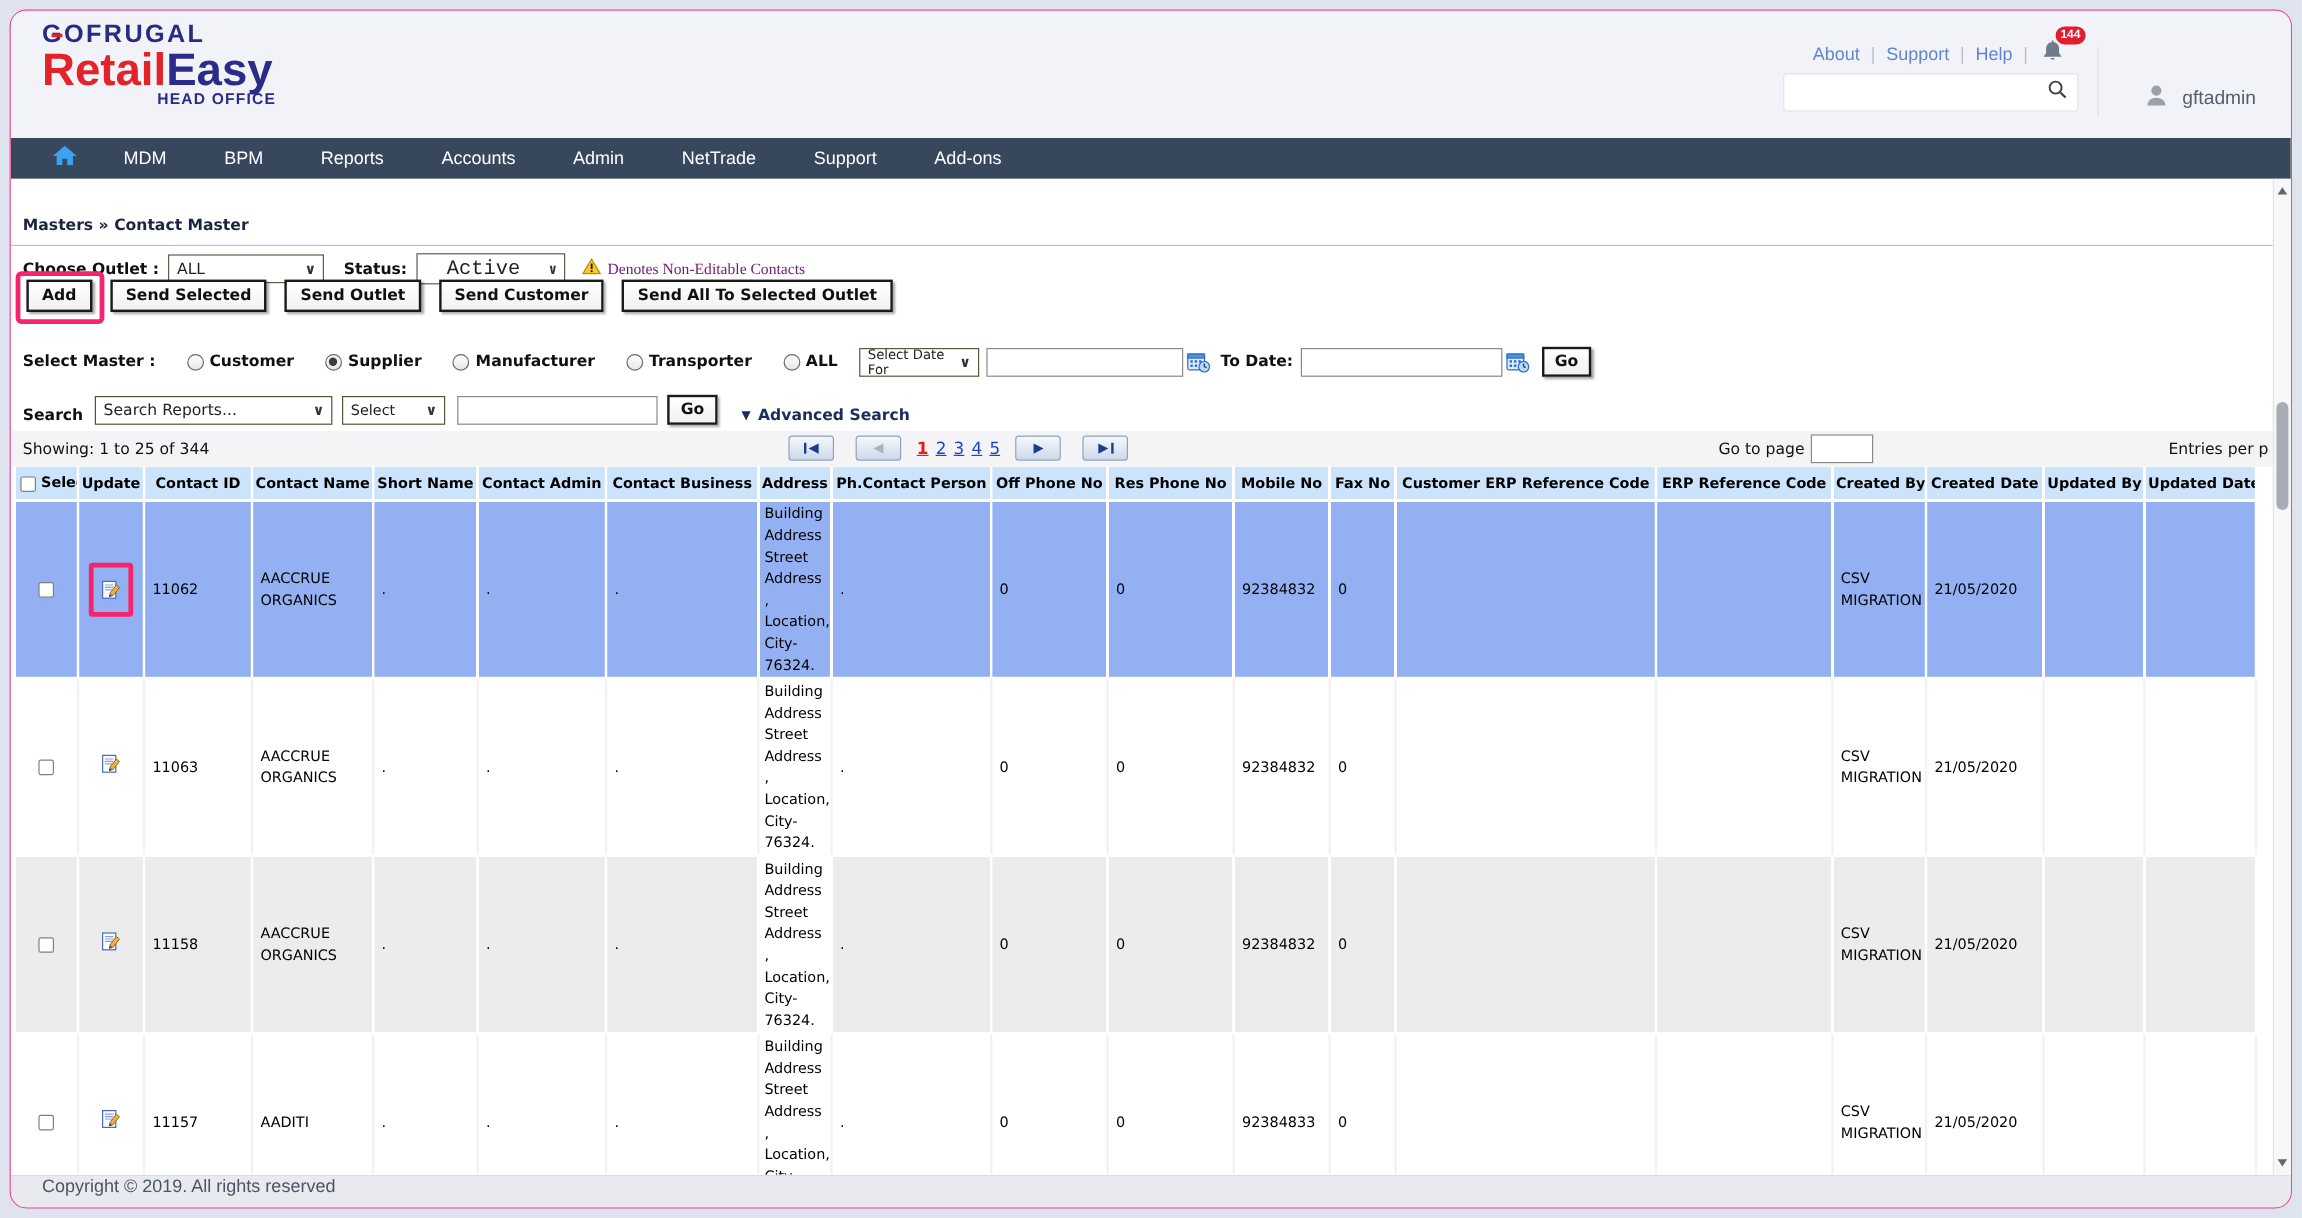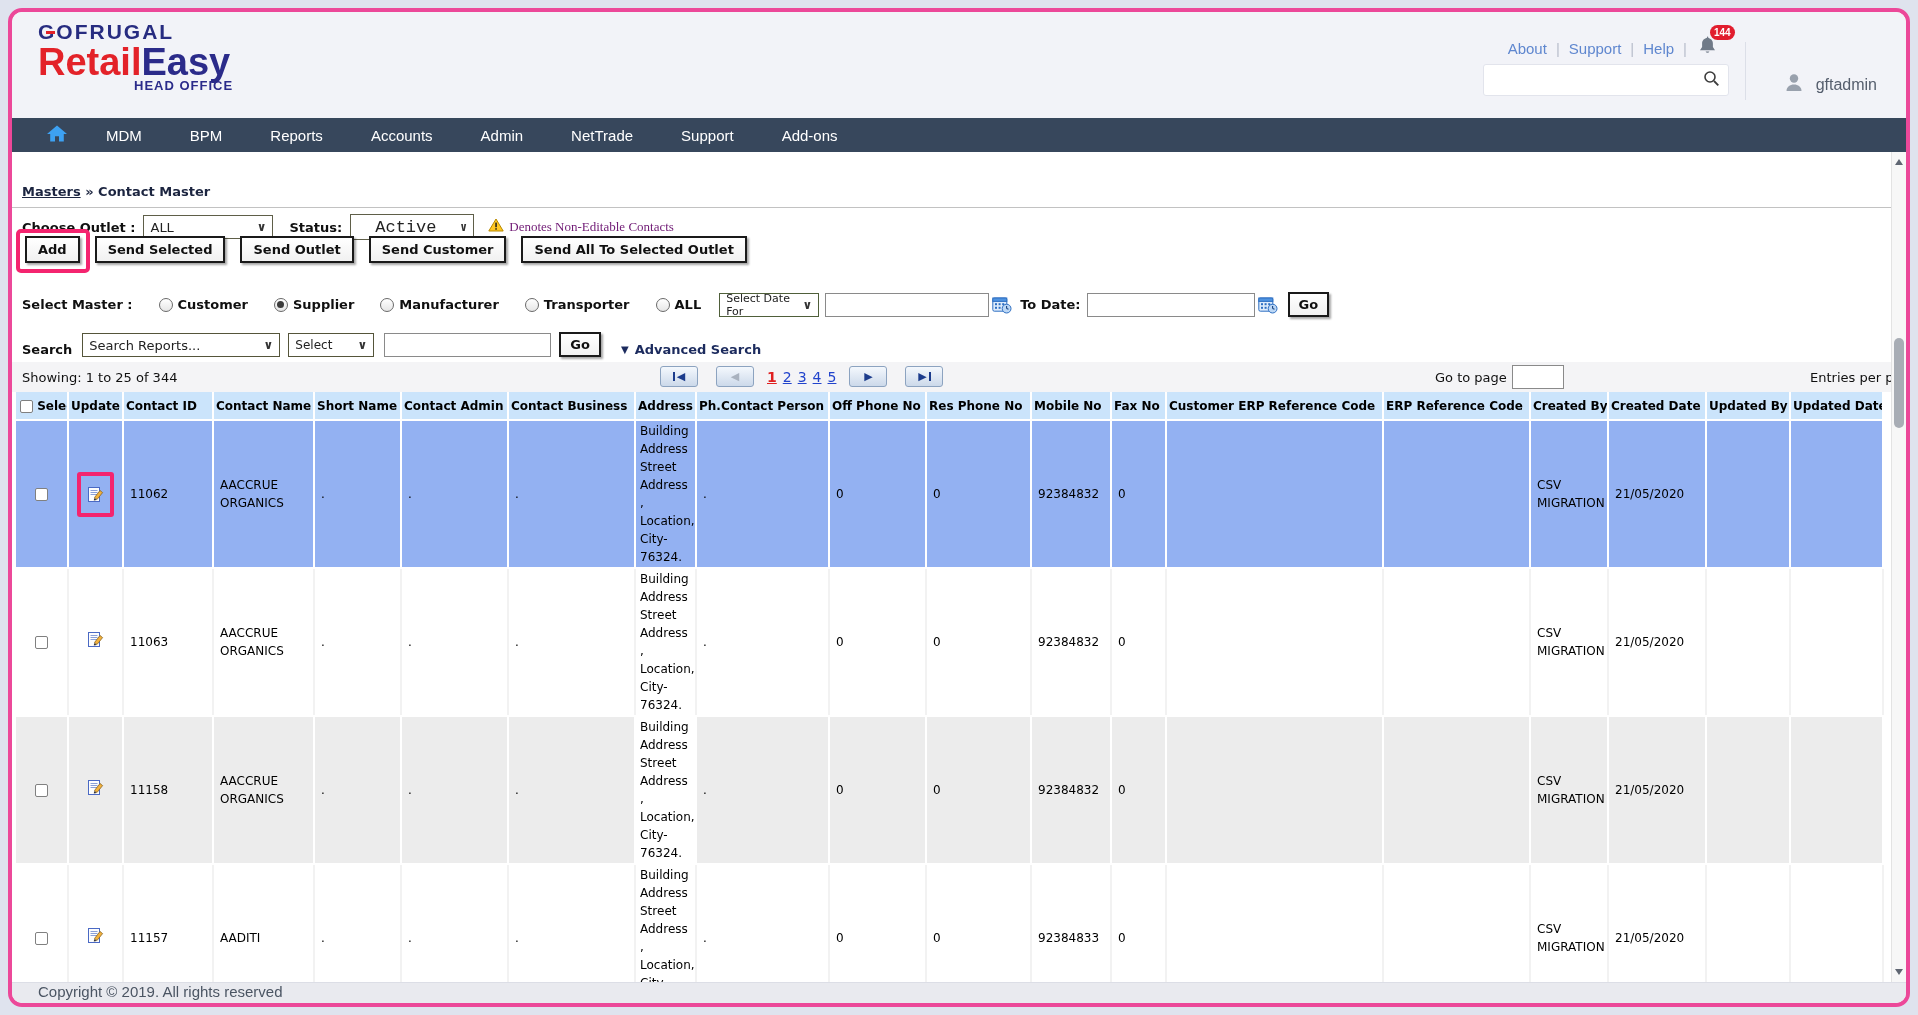--- a/index.html
+++ b/index.html
@@ -1,18 +1,18 @@
 <!DOCTYPE html>
 <html><head>
 <meta charset="utf-8">
 <style>
   * { margin:0; padding:0; box-sizing:border-box; }
   html,body { width:1918px; height:1015px; background:#dfe3ee; font-family:"Liberation Sans",sans-serif; }
   .card { position:absolute; left:8px; top:8px; width:1902px; height:999px; background:#fff;
-          border:4px solid #ec4899; border-radius:14px; overflow:hidden; }
+          border:1px solid #ec4899; border-radius:14px; overflow:hidden; }
 
   
   .topbar { position:relative; height:106px; background:#f2f3f8; }
   .logo { position:absolute; left:26px; top:8px; }
   .logo-brand { font-size:21px; font-weight:bold; letter-spacing:2px; color:#272c80; position:relative; }
   .logo-brand .gdash { position:relative; }
   .logo-brand .gdash::after { content:""; position:absolute; right:1px; top:11px; width:9px; height:3px; background:#e32229; }
   .logo-product { font-size:38px; font-weight:bold; letter-spacing:0px; line-height:36px; }
   .logo-product .red { color:#e32229; }
   .logo-product .navy { color:#2b2b8a; }
@@ -33,21 +33,21 @@
 
   
   .nav { height:34px; background:#37475c; display:flex; align-items:center; padding-left:20px; gap:0; }
   .nav-home { display:flex; align-items:center; padding:0 14px; height:100%; cursor:pointer; }
   .nav-item { color:#fff; font-size:15px; padding:0 24px; height:100%; display:flex; align-items:center; cursor:pointer; }
 
   
   .content { position:relative; height:830px; background:#fff; overflow:hidden;
              font-family:"DejaVu Sans",sans-serif; }
   .breadcrumb { position:absolute; top:32px; left:10px; font-size:13px; font-weight:bold; color:#1c2540; }
-  .breadcrumb .bc-link { text-decoration:underline; cursor:pointer; }
+  .breadcrumb .bc-link { cursor:pointer; }
   .bc-rule { position:absolute; top:55px; left:0; right:15px; height:1px; background:#c2c2c2; }
 
   .filter-row { position:absolute; top:62px; left:10px; display:flex; align-items:center; }
   .lbl { font-size:13px; font-weight:bold; color:#101010; }
   .sel { background:#fff; border:1px solid #5f5f49; display:inline-flex; align-items:center;
          justify-content:space-between; padding:2px 6px; height:24px; font-size:13px; color:#222; cursor:pointer; }
   .sel .arr { font-weight:bold; font-size:12px; color:#333; margin-left:8px; }
   .sel-outlet { width:130px; margin-left:8px; }
   .sel-status { width:124px; margin-left:8px; font-family:Liberation Mono, monospace; font-size:17px; height:26px;padding-left:24px; }
   .status-note { display:flex; align-items:center; gap:5px; margin-left:14px;
@@ -94,21 +94,21 @@
   .page-links { display:flex; gap:6px; margin:0 8px; font-size:14px; }
   .page-link { color:#2244cc; text-decoration:underline; cursor:pointer; }
   .page-link.current { color:#e02020; font-weight:bold; }
   .goto-lbl { position:absolute; left:1423px; top:8px; font-size:13px; color:#101010; }
   .goto-input { position:absolute; left:1500px; top:3px; width:52px; height:24px; border:1px solid #8a8a8a; background:#fff; font-size:13px; padding:0 4px; }
   .entries { position:absolute; left:1798px; top:8px; width:84px; overflow:hidden; white-space:nowrap; font-size:13px; color:#101010; }
 
   
   .table-wrap { position:absolute; top:240px; left:4px; right:15px; bottom:0; overflow:hidden; }
   table { border-collapse:collapse; table-layout:fixed; width:1867px; }
-  th { background:#cbe4fb; font-size:12px; font-weight:bold; color:#000; height:28px; text-align:left;
+  th { background:#cbe4fb; font-size:12px; font-weight:bold; color:#000; height:28px; text-align:center;
        border-right:2px solid #fff; border-bottom:2px solid #fff; overflow:hidden; white-space:nowrap; padding:0 2px; }
   th.col-select { text-align:left; padding-left:4px; }
   td { font-size:12px; color:#000; height:145px; vertical-align:middle; text-align:left; padding:1px 2px 1px 6px;
        border-right:2px solid #fff; border-bottom:2px solid #fff; overflow:hidden; line-height:18px; }
   tr.row-selected td { background:#93b1f2; }
   tr.row-white td { background:#ffffff; border-right-color:#f2f2f2; }
   tr.row-alt td { background:#ececec; }
   tr.row-alt td.cell-address { background:#fff; }
   td.cell-select, td.cell-update { text-align:center; padding-left:2px; }
   td.cell-address { padding-left:4px; padding-right:0; }

